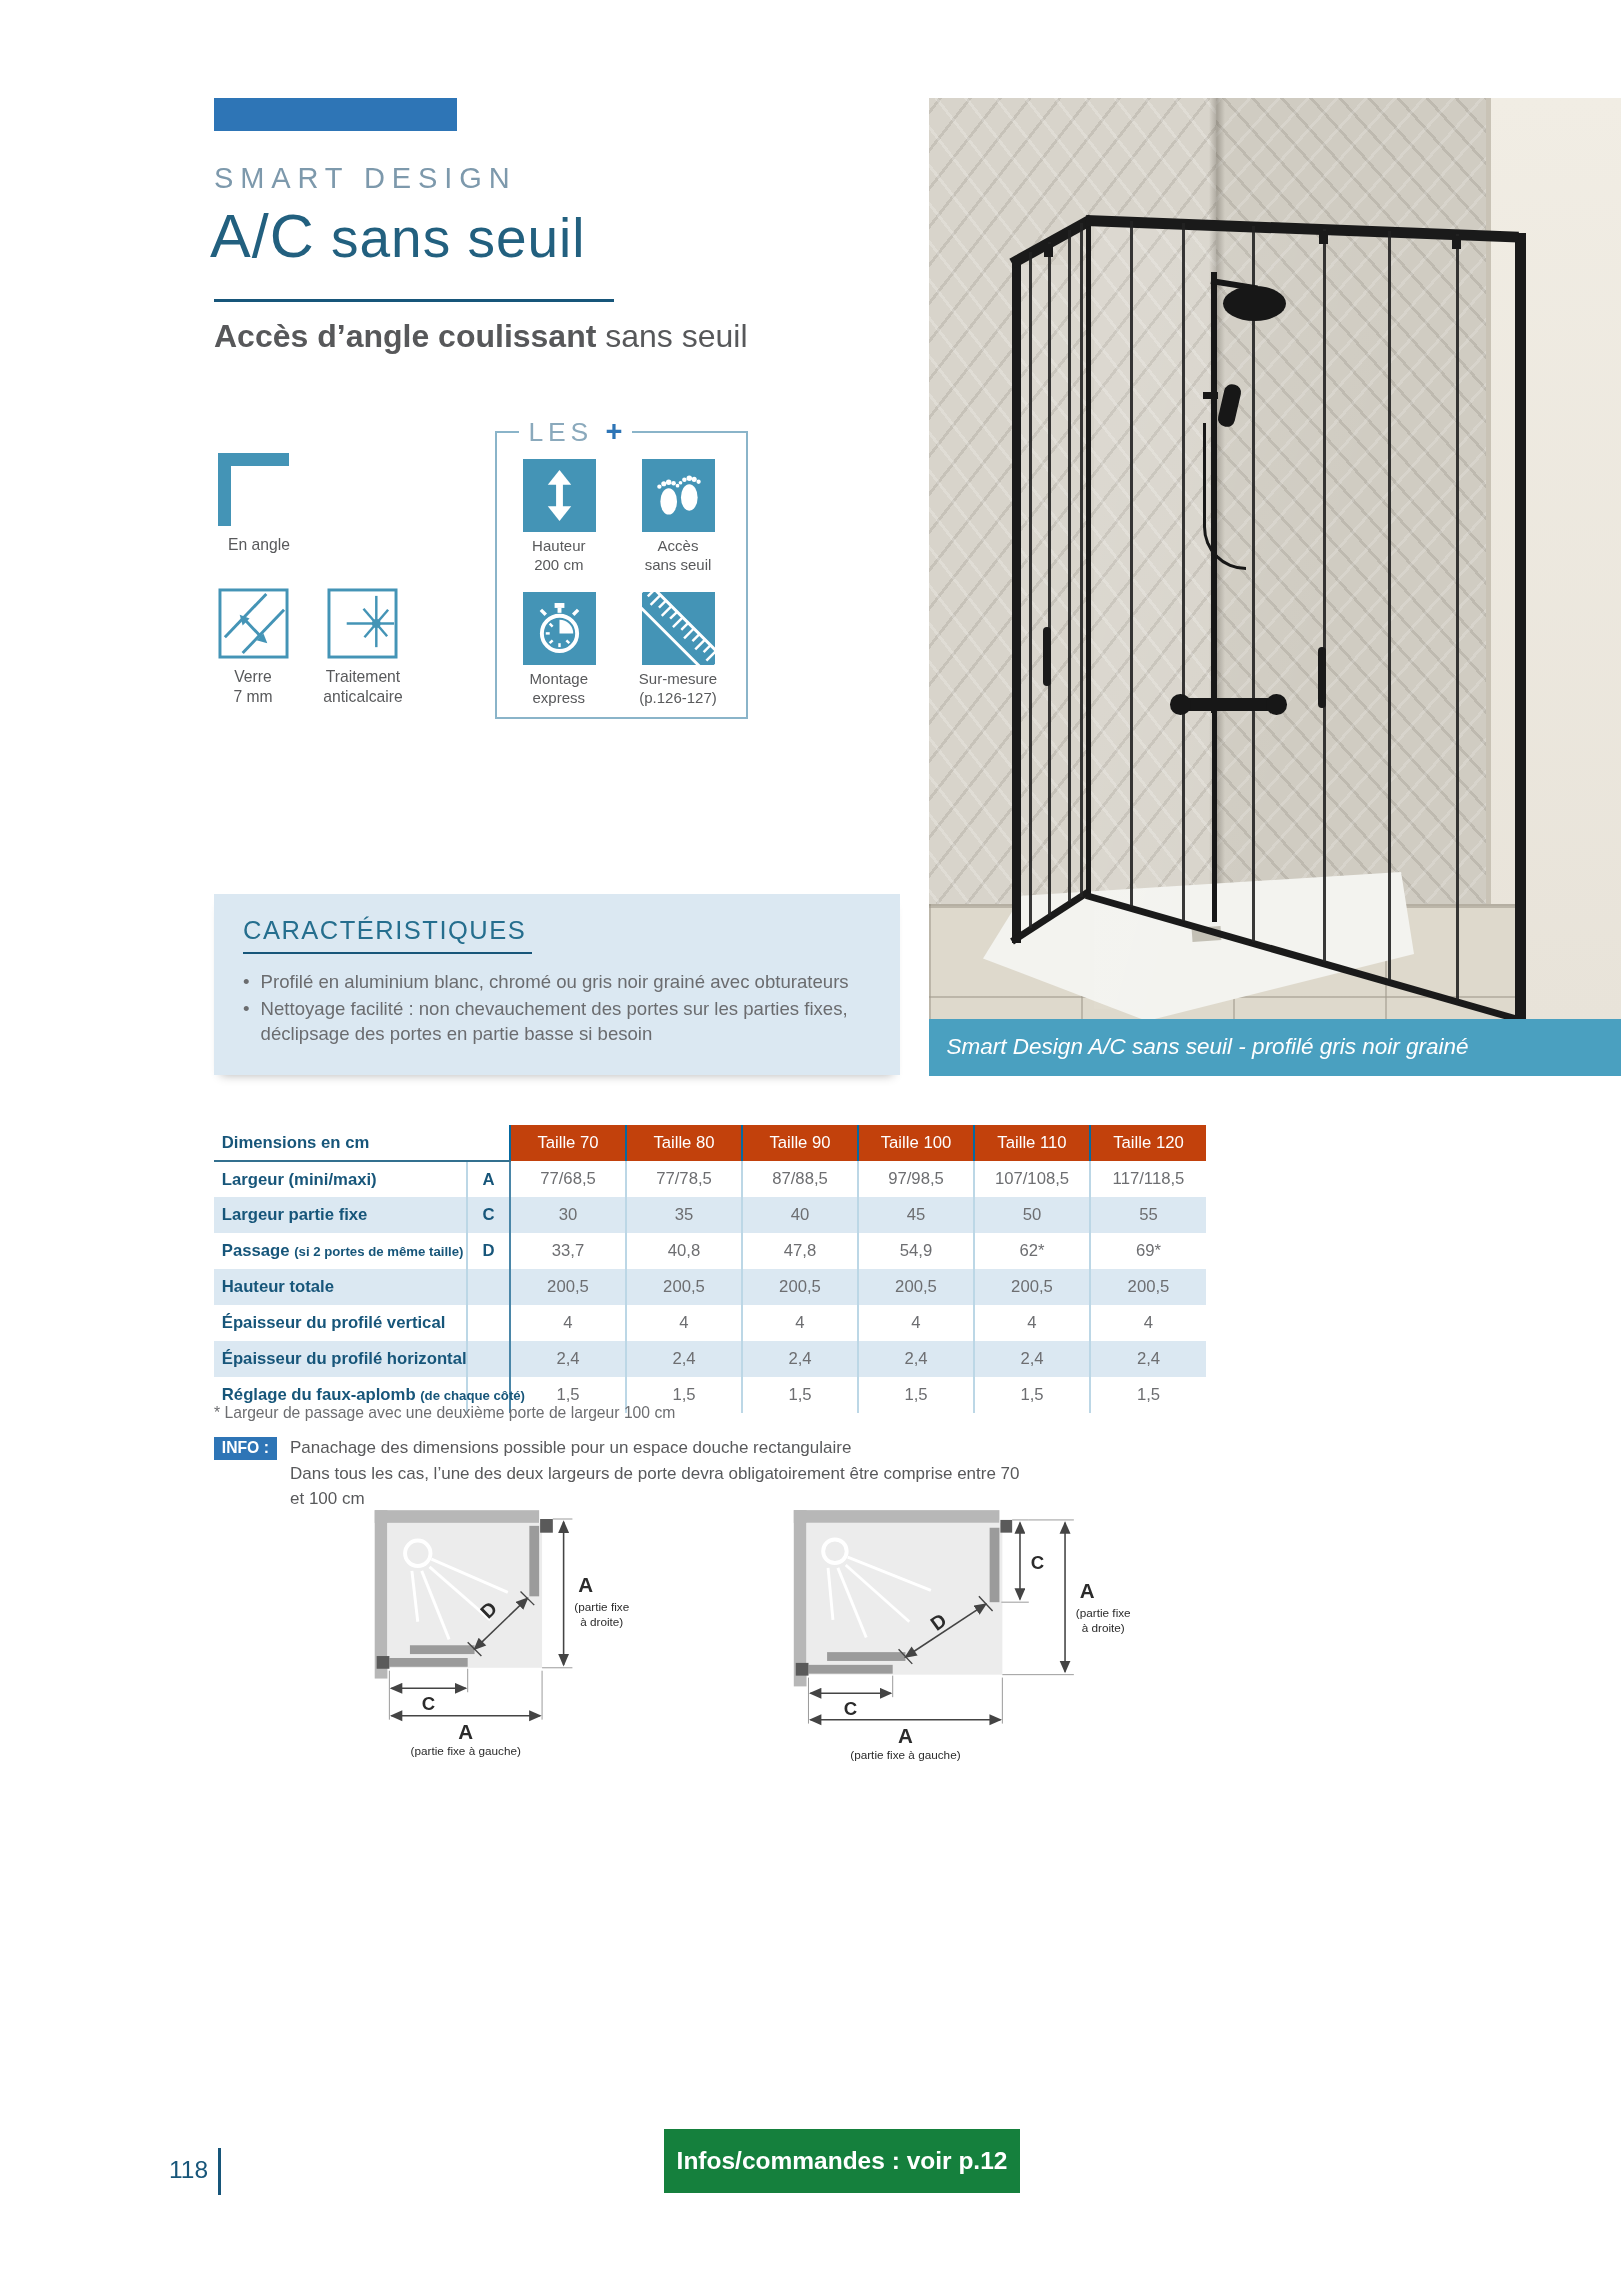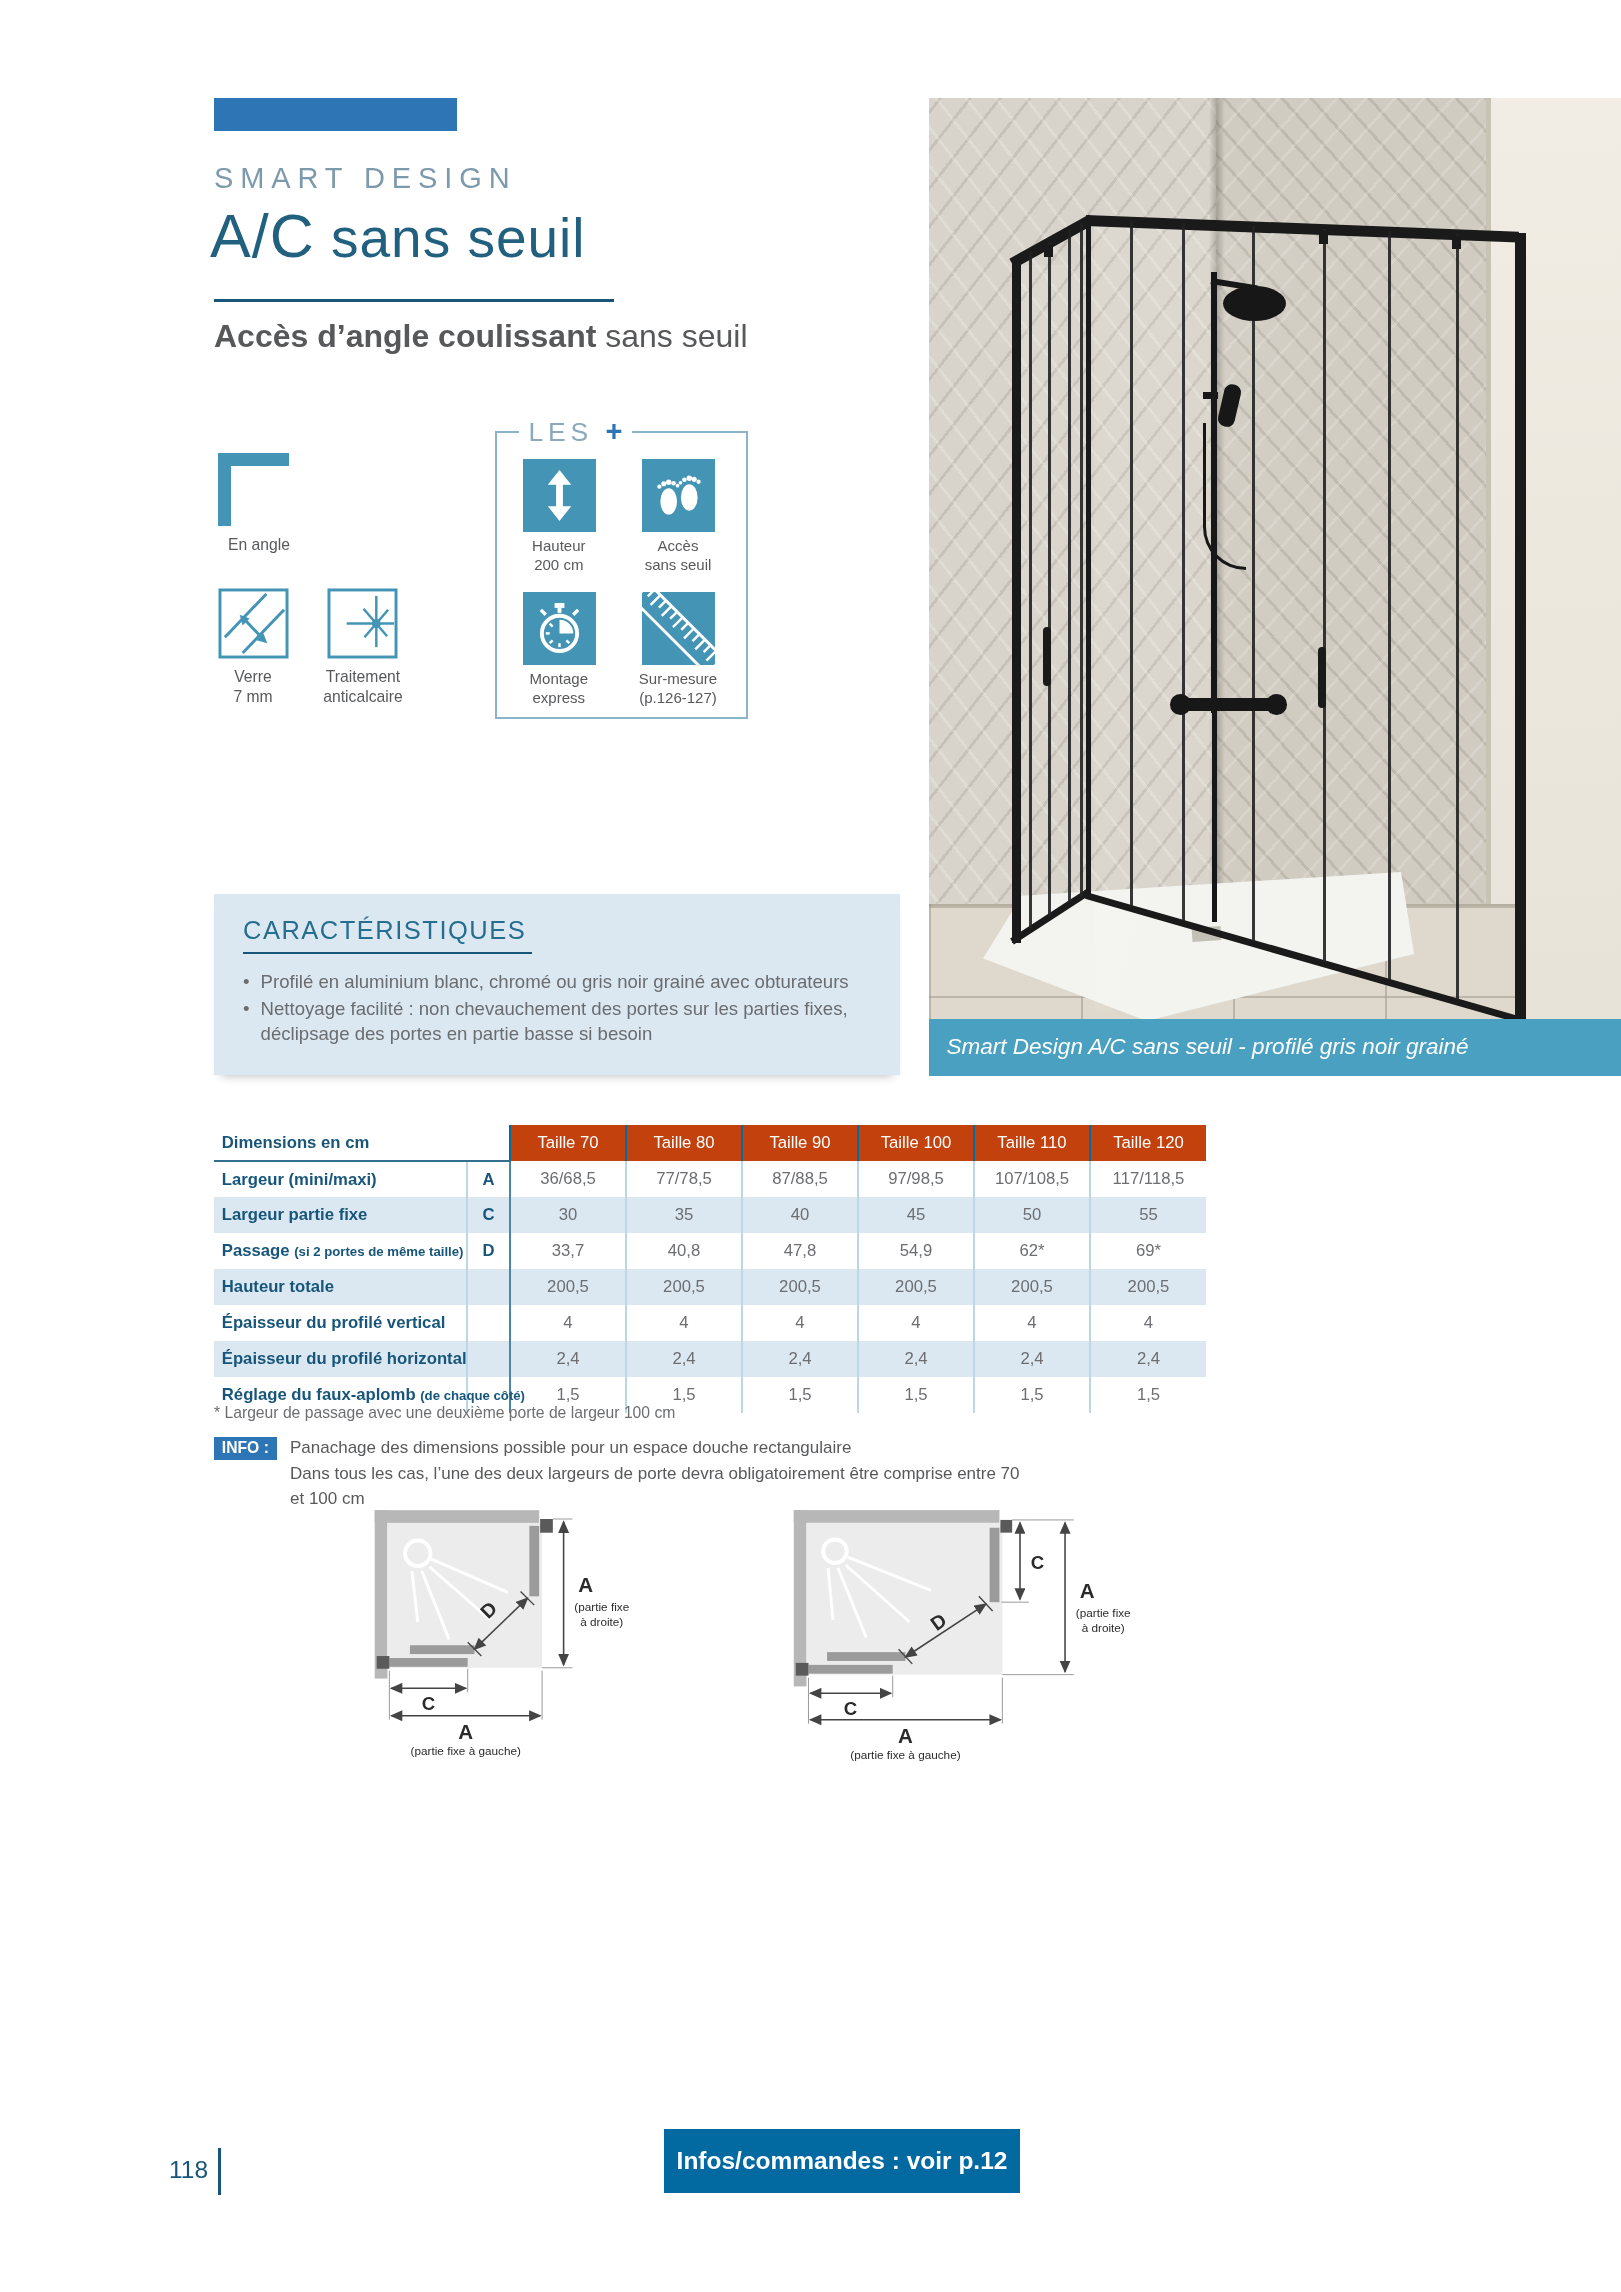--- a/index.html
+++ b/index.html
@@ -82,21 +82,21 @@
   .info-text { left:290px; top:1435px; width:745px; font-size:17px; color:#58595b; line-height:1.5; }
 
   
   svg text { font-family:"Liberation Sans", sans-serif; }
   .dimtxt { font-weight:bold; fill:#2b2b2b; }
   .subtxt { fill:#2b2b2b; }
 
   
   .pagenum { left:169px; top:2156px; font-size:24.5px; color:#17567a; }
   .pagenum-rule { left:218px; top:2148px; width:2.9px; height:47px; background:#17567a; }
-  .cta { left:664px; top:2129px; width:356px; height:64px; background:#0369a1; color:#fff;
+  .cta { left:664px; top:2129px; width:356px; height:64px; background:#15803d; color:#fff;
          font-weight:bold; font-size:24.5px; display:flex; align-items:center; justify-content:center; }
 </style>
 </head>
 <body>
 
 <div class="page">
 
   <div class="abs topbar"></div>
   <div class="abs brand">SMART DESIGN</div>
   <div class="abs title"><span>A/C</span><span class="suffix"> sans seuil</span></div>
@@ -293,21 +293,21 @@
         <th class="size">Taille 70</th>
         <th class="size">Taille 80</th>
         <th class="size">Taille 90</th>
         <th class="size">Taille 100</th>
         <th class="size">Taille 110</th>
         <th class="size">Taille 120</th>
       </tr>
       <tr>
         <td class="lbl"><span>Largeur (mini/maxi)</span></td>
         <td class="letter">A</td>
-        <td class="val first">36/68,5</td>
+        <td class="val first">77/68,5</td>
         <td class="val">77/78,5</td>
         <td class="val">87/88,5</td>
         <td class="val">97/98,5</td>
         <td class="val">107/108,5</td>
         <td class="val">117/118,5</td>
       </tr>
       <tr class="alt">
         <td class="lbl"><span>Largeur partie fixe</span></td>
         <td class="letter">C</td>
         <td class="val first">30</td>

